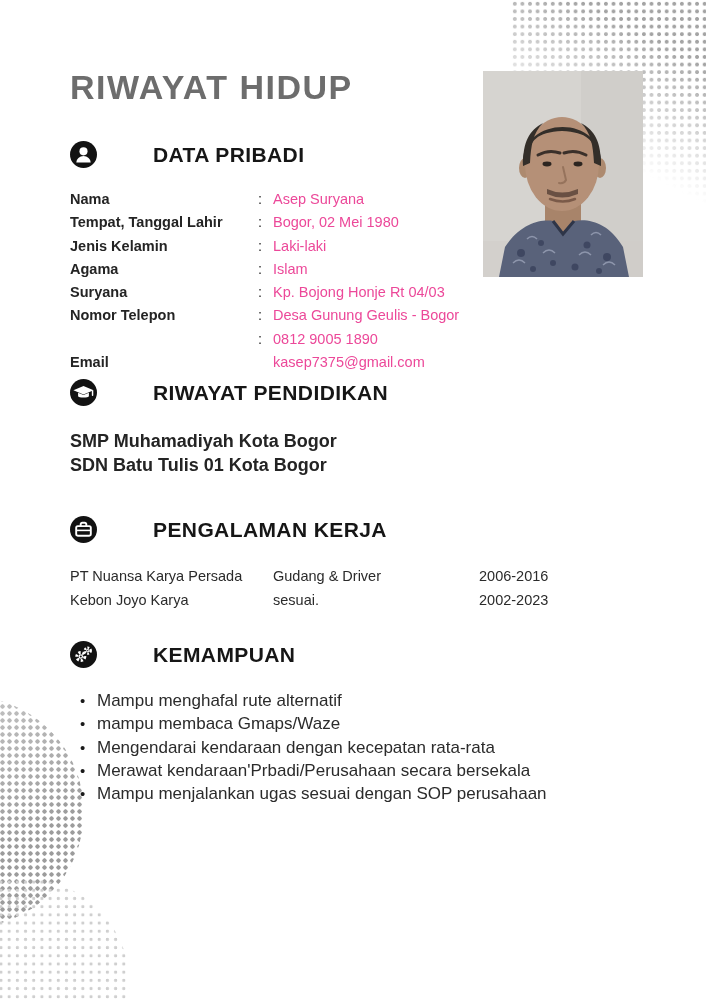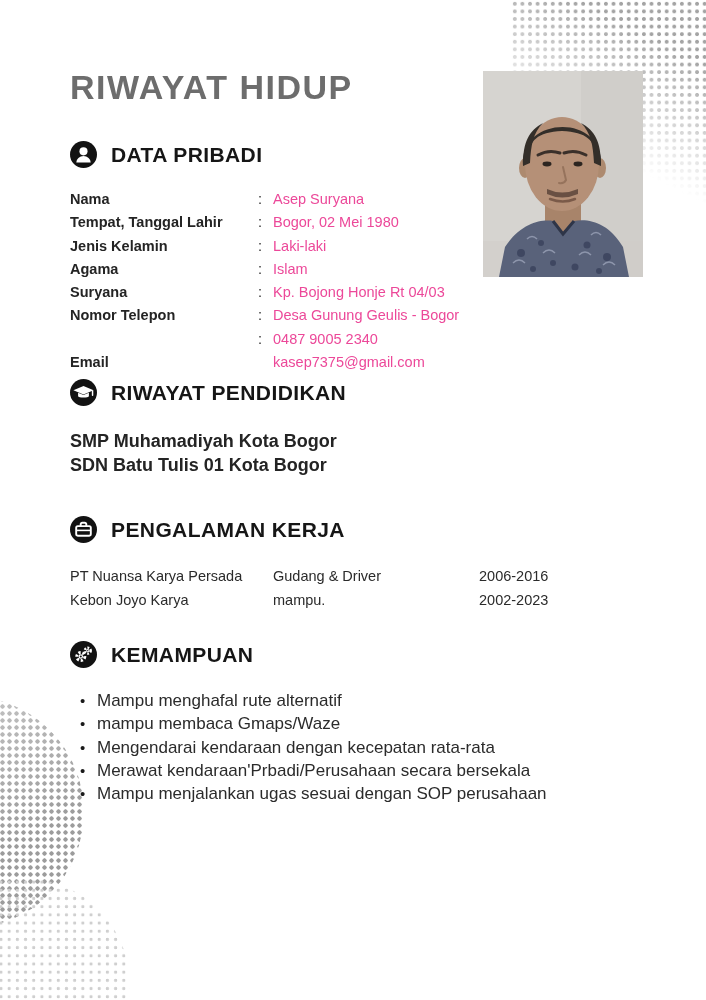--- a/index.html
+++ b/index.html
@@ -46,21 +46,21 @@
   .photo svg { display:block; }
 
   
   .sec-head { position:absolute; left:70px; display:flex; align-items:center; gap:14px; }
   .icon-circle {
     width:27px; height:27px; border-radius:50%; background:#121212;
     display:flex; align-items:center; justify-content:center; flex:0 0 auto;
   }
   .icon-circle svg { display:block; }
   .sec-head h2 {
-    font-size:21px; font-weight:bold; letter-spacing:.4px; color:#161616;
+    font-size:21px; font-weight:bold; letter-spacing:.4px; color:#161616;margin-left:42px;
   }
 
   
   .ptable { position:absolute; left:70px; top:190px; width:420px; font-size:14.5px; }
   .prow { display:flex; height:23.3px; align-items:flex-start; line-height:18px; }
   .plabel { width:188px; font-weight:bold; color:#242424; flex:0 0 auto; }
   .psep   { width:15px; color:#2f2f2f; flex:0 0 auto; }
   .pval   { color:#ec4899; }
 
   
@@ -180,21 +180,21 @@
       <span class="pval">Kp. Bojong Honje Rt 04/03</span>
     </div>
     <div class="prow">
       <span class="plabel">Nomor Telepon</span>
       <span class="psep">:</span>
       <span class="pval">Desa Gunung Geulis - Bogor</span>
     </div>
     <div class="prow">
       <span class="plabel"></span>
       <span class="psep">:</span>
-      <span class="pval">0487 9005 2340</span>
+      <span class="pval">0812 9005 1890</span>
     </div>
     <div class="prow">
       <span class="plabel">Email</span>
       <span class="psep"></span>
       <span class="pval">kasep7375@gmail.com</span>
     </div>
   </div>
 
   <div class="sec-head" style="top:379px">
     <span class="icon-circle">
@@ -224,21 +224,21 @@
   </div>
 
   <div class="exp-table">
     <div class="exp-row">
       <span class="exp-company">PT Nuansa Karya Persada</span>
       <span class="exp-role">Gudang &amp; Driver</span>
       <span class="exp-period">2006-2016</span>
     </div>
     <div class="exp-row">
       <span class="exp-company">Kebon Joyo Karya</span>
-      <span class="exp-role">mampu.</span>
+      <span class="exp-role">sesuai.</span>
       <span class="exp-period">2002-2023</span>
     </div>
   </div>
 
   <div class="sec-head" style="top:641px">
     <span class="icon-circle">
       <svg width="27" height="27" viewBox="0 0 24 24">
         <circle cx="9.6" cy="13.8" r="3.6" fill="none" stroke="#fff" stroke-width="2.6" stroke-dasharray="2 1.6"></circle>
         <circle cx="9.6" cy="13.8" r="2" fill="#fff"></circle>
         <circle cx="9.6" cy="13.8" r="0.9" fill="#121212"></circle>

